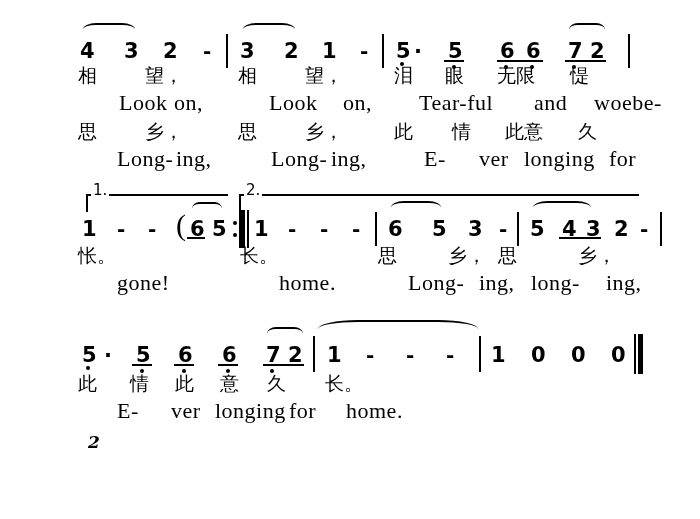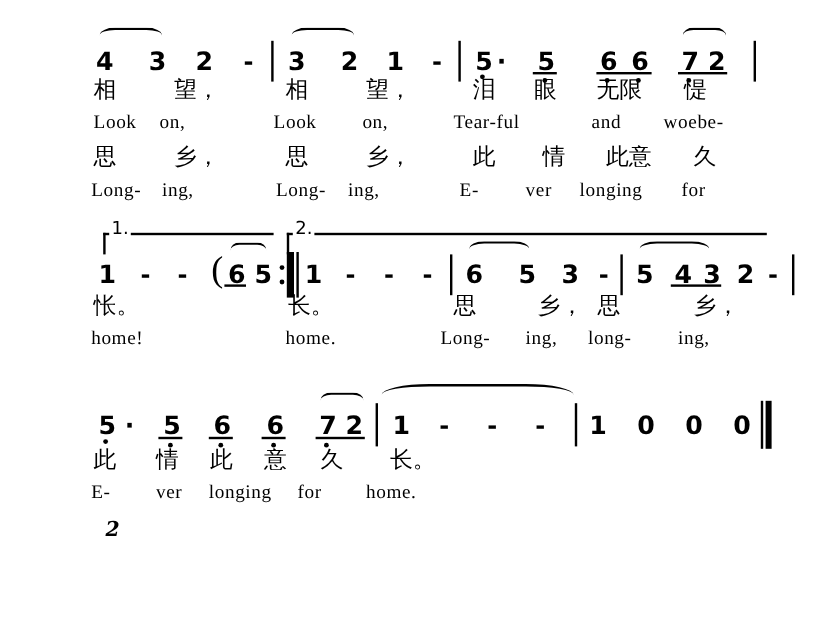--- a/index.html
+++ b/index.html
@@ -65,22 +65,23 @@
 
   
   .lyricrow{position:absolute;left:0;height:26px;white-space:nowrap;}
   .ly{
     position:absolute;top:0;
     font-size:19px;line-height:26px;
     font-family:"DejaVu Sans",sans-serif;
   }
   .ly.en{
     font-family:"Liberation Serif",serif;
-    font-size:16px;
+    font-size:22px;
     letter-spacing:.5px;
+    margin-left:41px;
   }
 
   
   .paren{
     position:absolute;top:0;
     font-size:30px;line-height:36px;
     font-family:"Liberation Serif",serif;
   }
 
   .pagenum{
@@ -238,21 +239,21 @@
     <div class="lyricrow" style="top:62px;">
       <span class="ly" style="left:78px;">怅。</span>
       <span class="ly" style="left:240px;">长。</span>
       <span class="ly" style="left:378px;">思</span>
       <span class="ly" style="left:448px;">乡，</span>
       <span class="ly" style="left:498px;">思</span>
       <span class="ly" style="left:578px;">乡，</span>
     </div>
 
     <div class="lyricrow" style="top:90px;">
-      <span class="ly en" style="left:76px;">home!</span>
+      <span class="ly en" style="left:76px;">gone!</span>
       <span class="ly en" style="left:238px;">home.</span>
       <span class="ly en" style="left:367px;">Long-</span>
       <span class="ly en" style="left:438px;">ing,</span>
       <span class="ly en" style="left:490px;">long-</span>
       <span class="ly en" style="left:565px;">ing,</span>
     </div>
   </div>
 
   <div class="system" style="top:310px;height:130px;">
 

